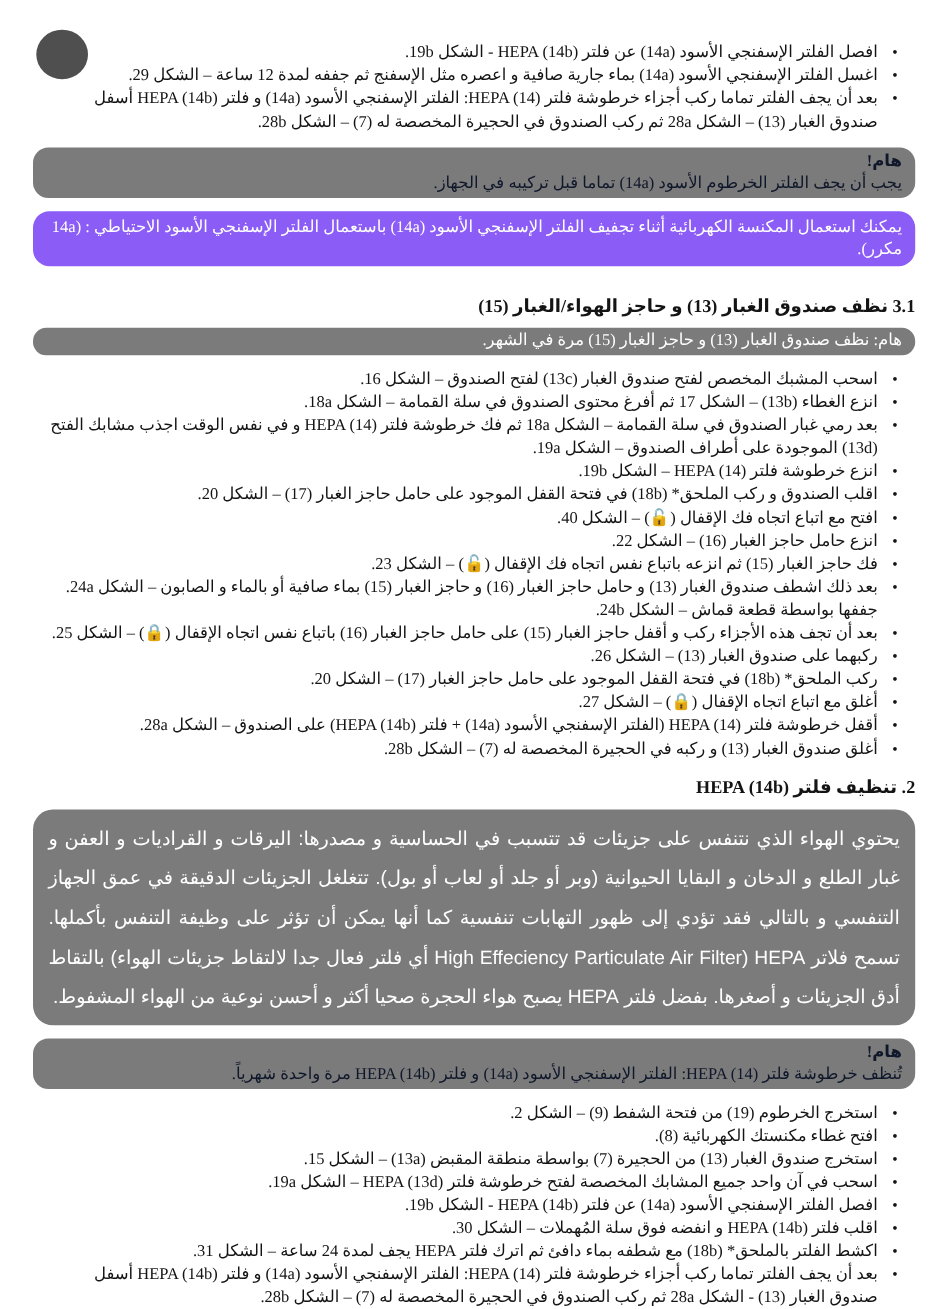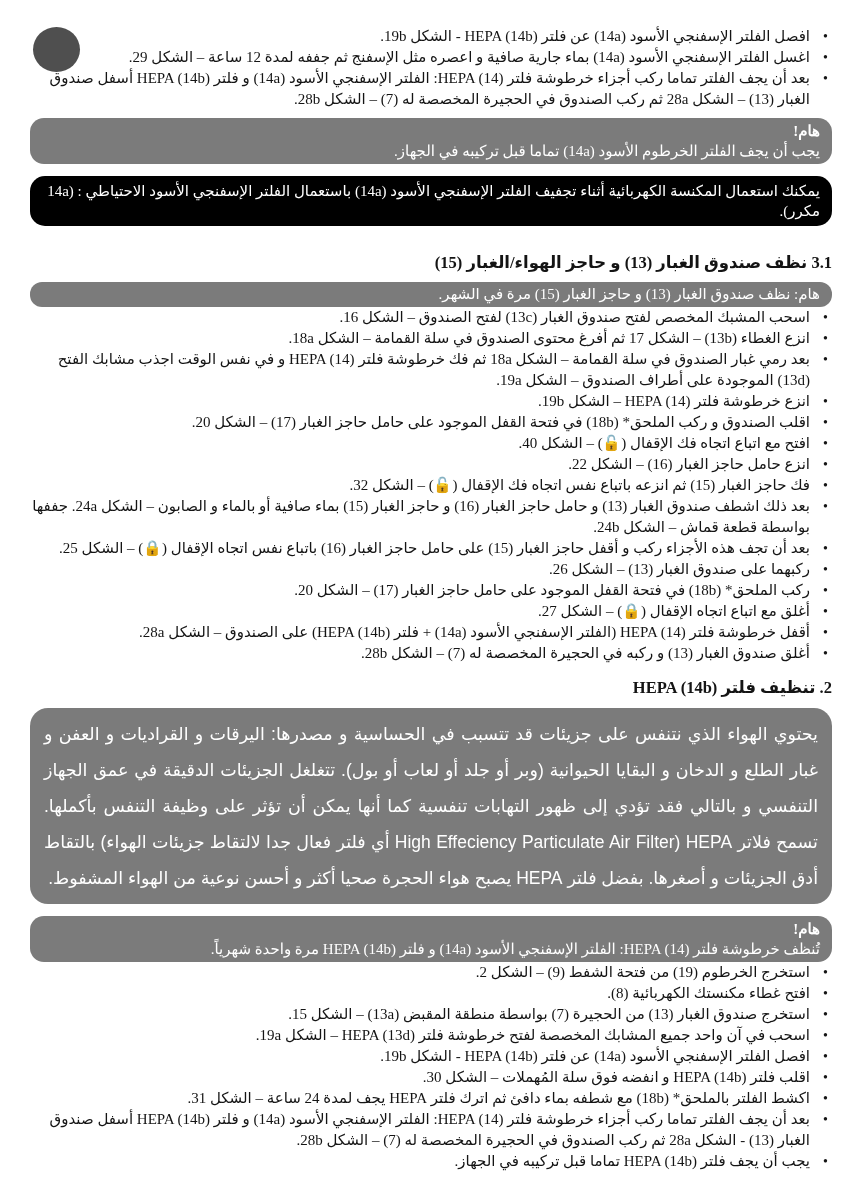--- a/index.html
+++ b/index.html
@@ -9,39 +9,39 @@
     direction:rtl;
     font-family:"Liberation Serif","DejaVu Sans",serif;
     color:#141414;
   }
   .page{ padding:26px 18px 0 30px; }
   .corner-circle{
     position:absolute; top:27px; left:33px;
     width:47px; height:45px; border-radius:50%;
     background:#4f4f4f;
   }
-  ul.bullets{ list-style:none; margin:0; }
+  ul.bullets{ list-style:none; margin:12px; }
   ul.bullets li{
     position:relative; padding-right:22px;
     font-size:15px; line-height:21px; text-align:right;
   }
   ul.bullets li::before{
     content:"\2022";
     position:absolute; right:4px; top:0;
     font-size:14px; line-height:21px;
   }
   .graybox{
-    background:#7b7b7b; color:#ffffff;
+    background:#7b7b7b; color:#0f172a;
     border-radius:14px;
     padding:3px 12px;
-    font-size:15px; line-height:20px; text-align:right;font-family:Liberation Serif, serif;
+    font-size:15px; line-height:20px; text-align:right;
   }
   .graybox .box-title{ font-weight:bold; }
   .pill{
-    background:#000000; color:#ffffff;
+    background:#8b5cf6; color:#ffffff;
     border-radius:15px;
     padding:5px 12px;
     font-size:15px; line-height:20px; text-align:right;
   }
   .bar{
     background:#7b7b7b; color:#ffffff;
     border-radius:12px;
     padding:2px 12px;
     font-size:15px; line-height:21px; text-align:right;
   }
@@ -94,21 +94,21 @@
 
   <ul class="bullets mt8">
 
   <li><span>اسحب المشبك المخصص لفتح صندوق الغبار (13c) لفتح الصندوق – الشكل 16.</span></li>
       <li><span>انزع الغطاء (13b) – الشكل 17 ثم أفرغ محتوى الصندوق في سلة القمامة – الشكل 18a.</span></li>
       <li><span>بعد رمي غبار الصندوق في سلة القمامة – الشكل 18a ثم فك خرطوشة فلتر HEPA (14) و في نفس الوقت اجذب مشابك الفتح (13d) الموجودة على أطراف الصندوق – الشكل 19a.</span></li>
       <li><span>انزع خرطوشة فلتر HEPA (14) – الشكل 19b.</span></li>
       <li><span>اقلب الصندوق و ركب الملحق* (18b) في فتحة القفل الموجود على حامل حاجز الغبار (17) – الشكل 20.</span></li>
       <li><span>افتح مع اتباع اتجاه فك الإقفال (🔓) – الشكل 40.</span></li>
       <li><span>انزع حامل حاجز الغبار (16) – الشكل 22.</span></li>
-      <li><span>فك حاجز الغبار (15) ثم انزعه باتباع نفس اتجاه فك الإقفال (🔓) – الشكل 32.</span></li>
+      <li><span>فك حاجز الغبار (15) ثم انزعه باتباع نفس اتجاه فك الإقفال (🔓) – الشكل 23.</span></li>
       <li><span>بعد ذلك اشطف صندوق الغبار (13) و حامل حاجز الغبار (16) و حاجز الغبار (15) بماء صافية أو بالماء و الصابون – الشكل 24a. جففها بواسطة قطعة قماش – الشكل 24b.</span></li>
       <li><span>بعد أن تجف هذه الأجزاء ركب و أقفل حاجز الغبار (15) على حامل حاجز الغبار (16) باتباع نفس اتجاه الإقفال (🔒) – الشكل 25.</span></li>
       <li><span>ركبهما على صندوق الغبار (13) – الشكل 26.</span></li>
       <li><span>ركب الملحق* (18b) في فتحة القفل الموجود على حامل حاجز الغبار (17) – الشكل 20.</span></li>
       <li><span>أغلق مع اتباع اتجاه الإقفال (🔒) – الشكل 27.</span></li>
       <li><span>أقفل خرطوشة فلتر HEPA (14) (الفلتر الإسفنجي الأسود (14a) + فلتر HEPA (14b)) على الصندوق – الشكل 28a.</span></li>
       <li><span>أغلق صندوق الغبار (13) و ركبه في الحجيرة المخصصة له (7) – الشكل 28b.</span></li>
     </ul>
 
   <h2 class="sec mt14">2. تنظيف فلتر HEPA (14b)</h2>

